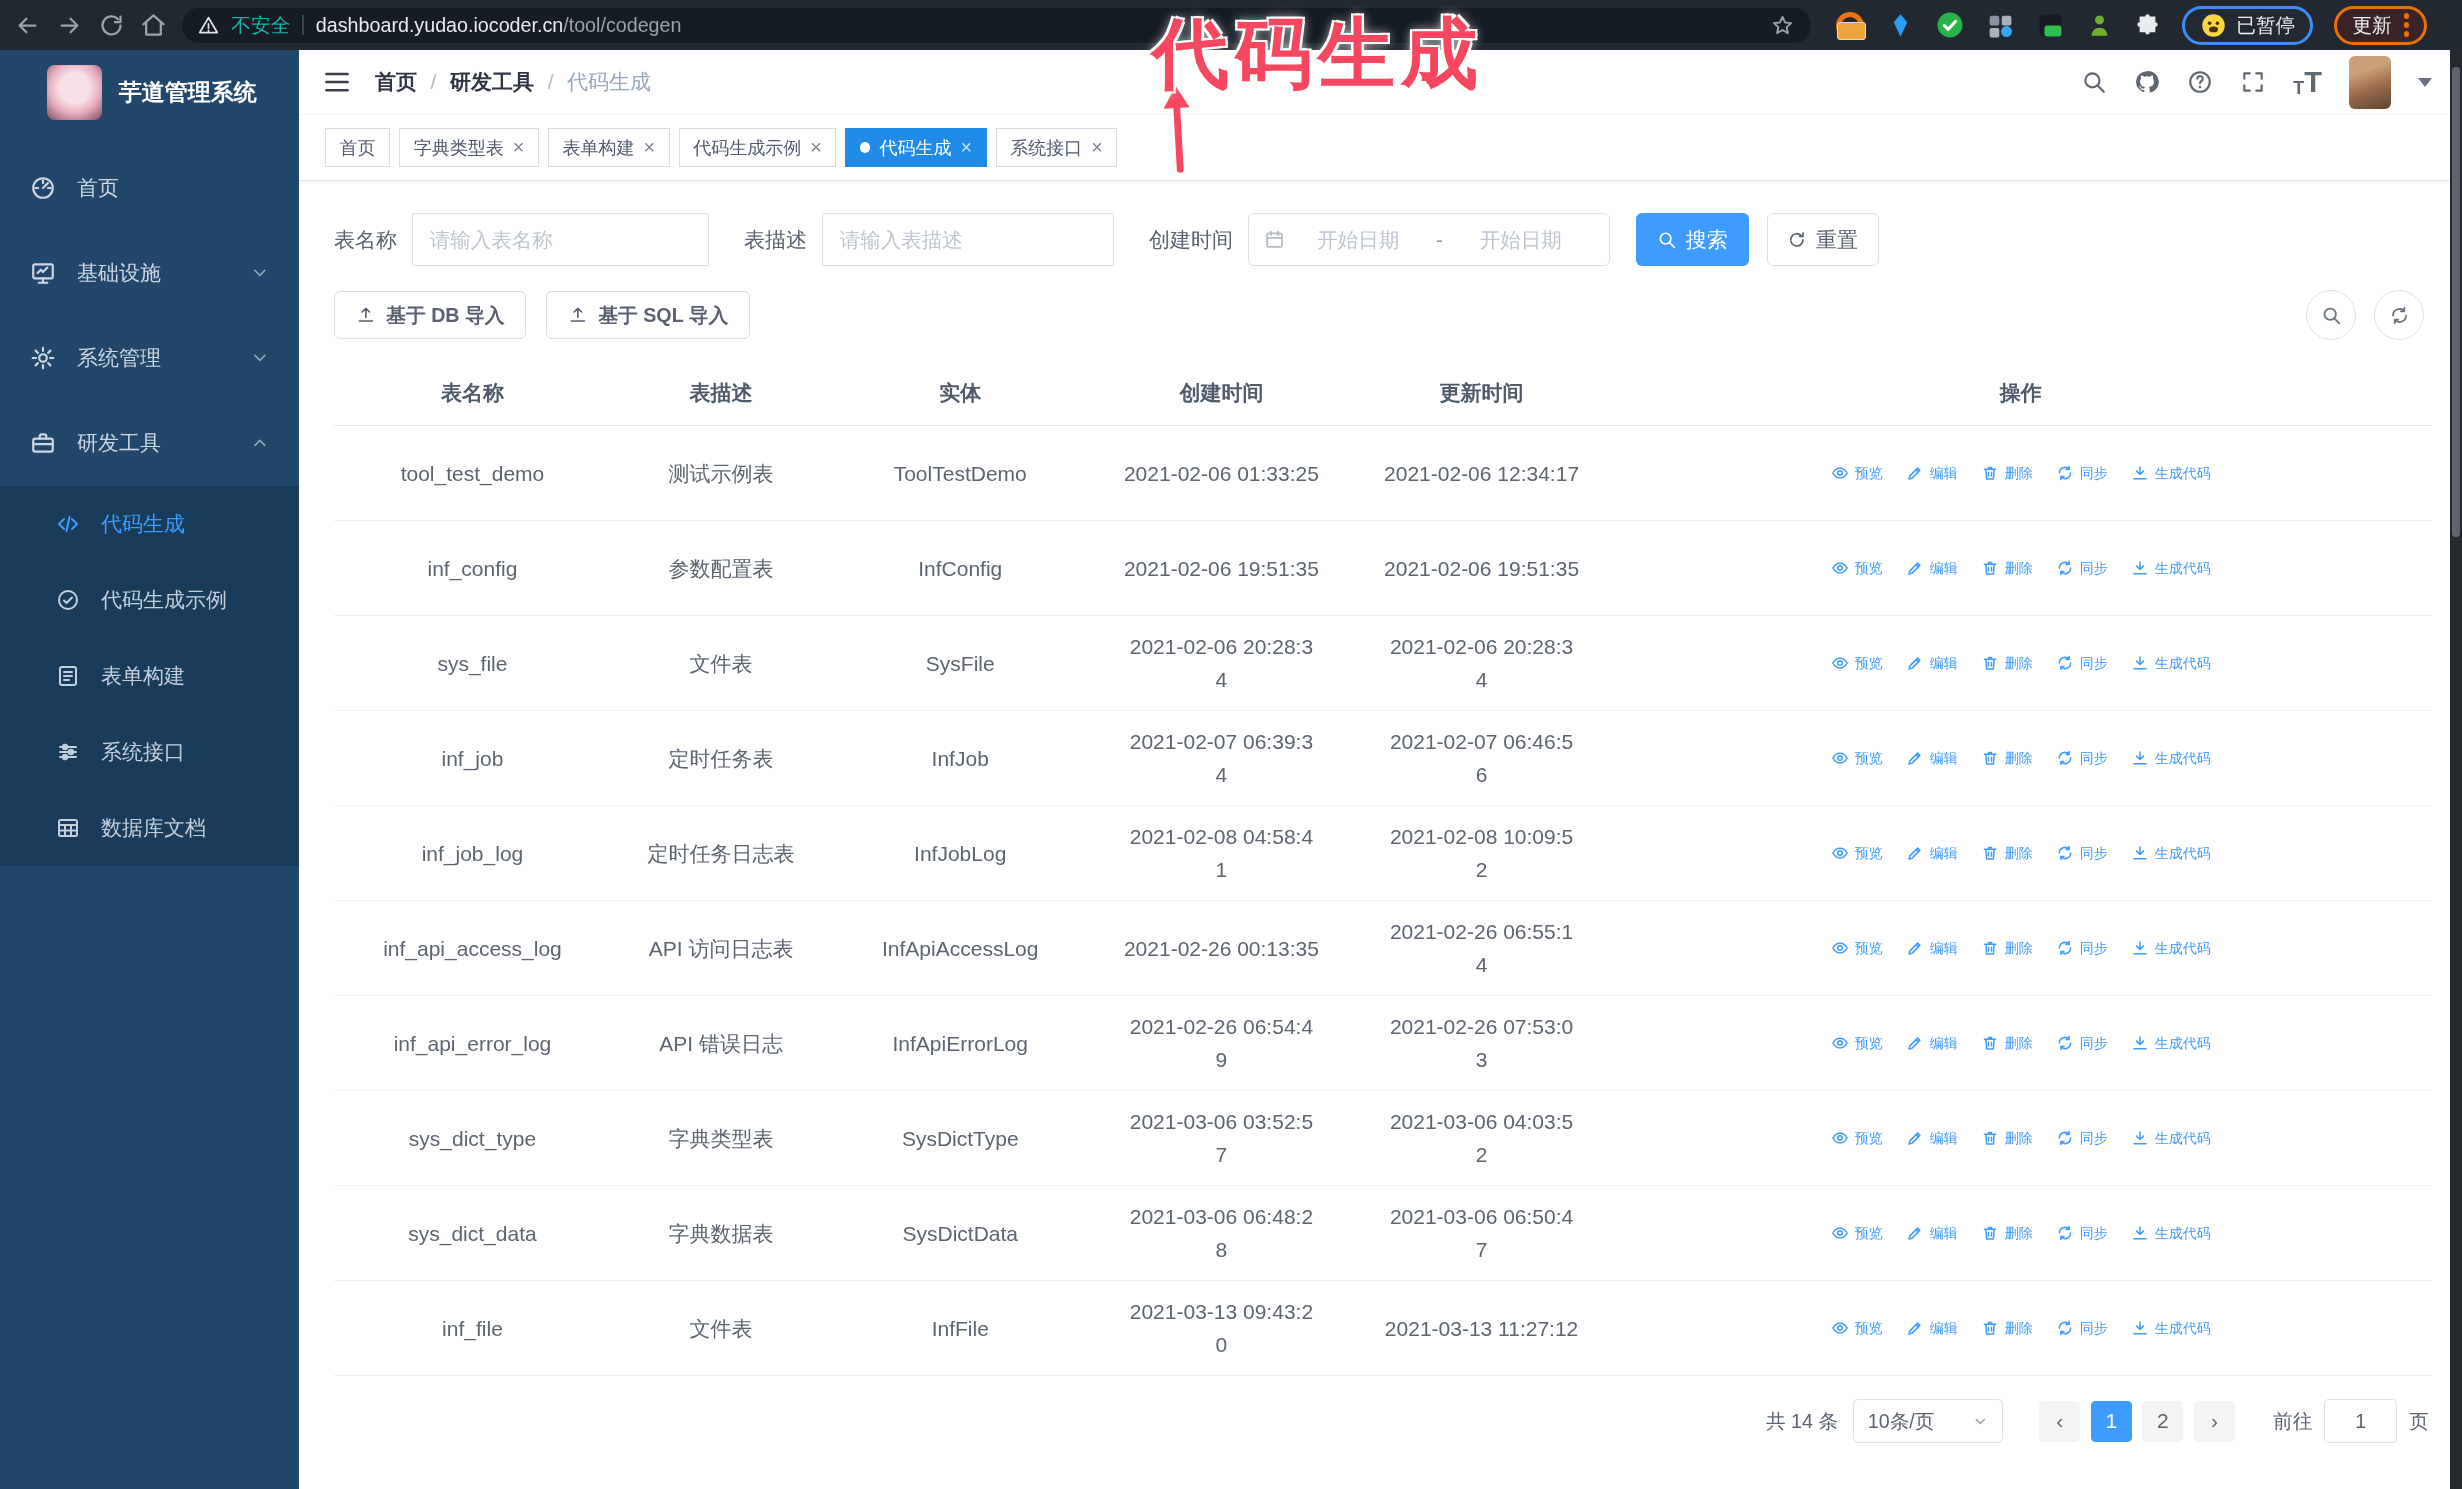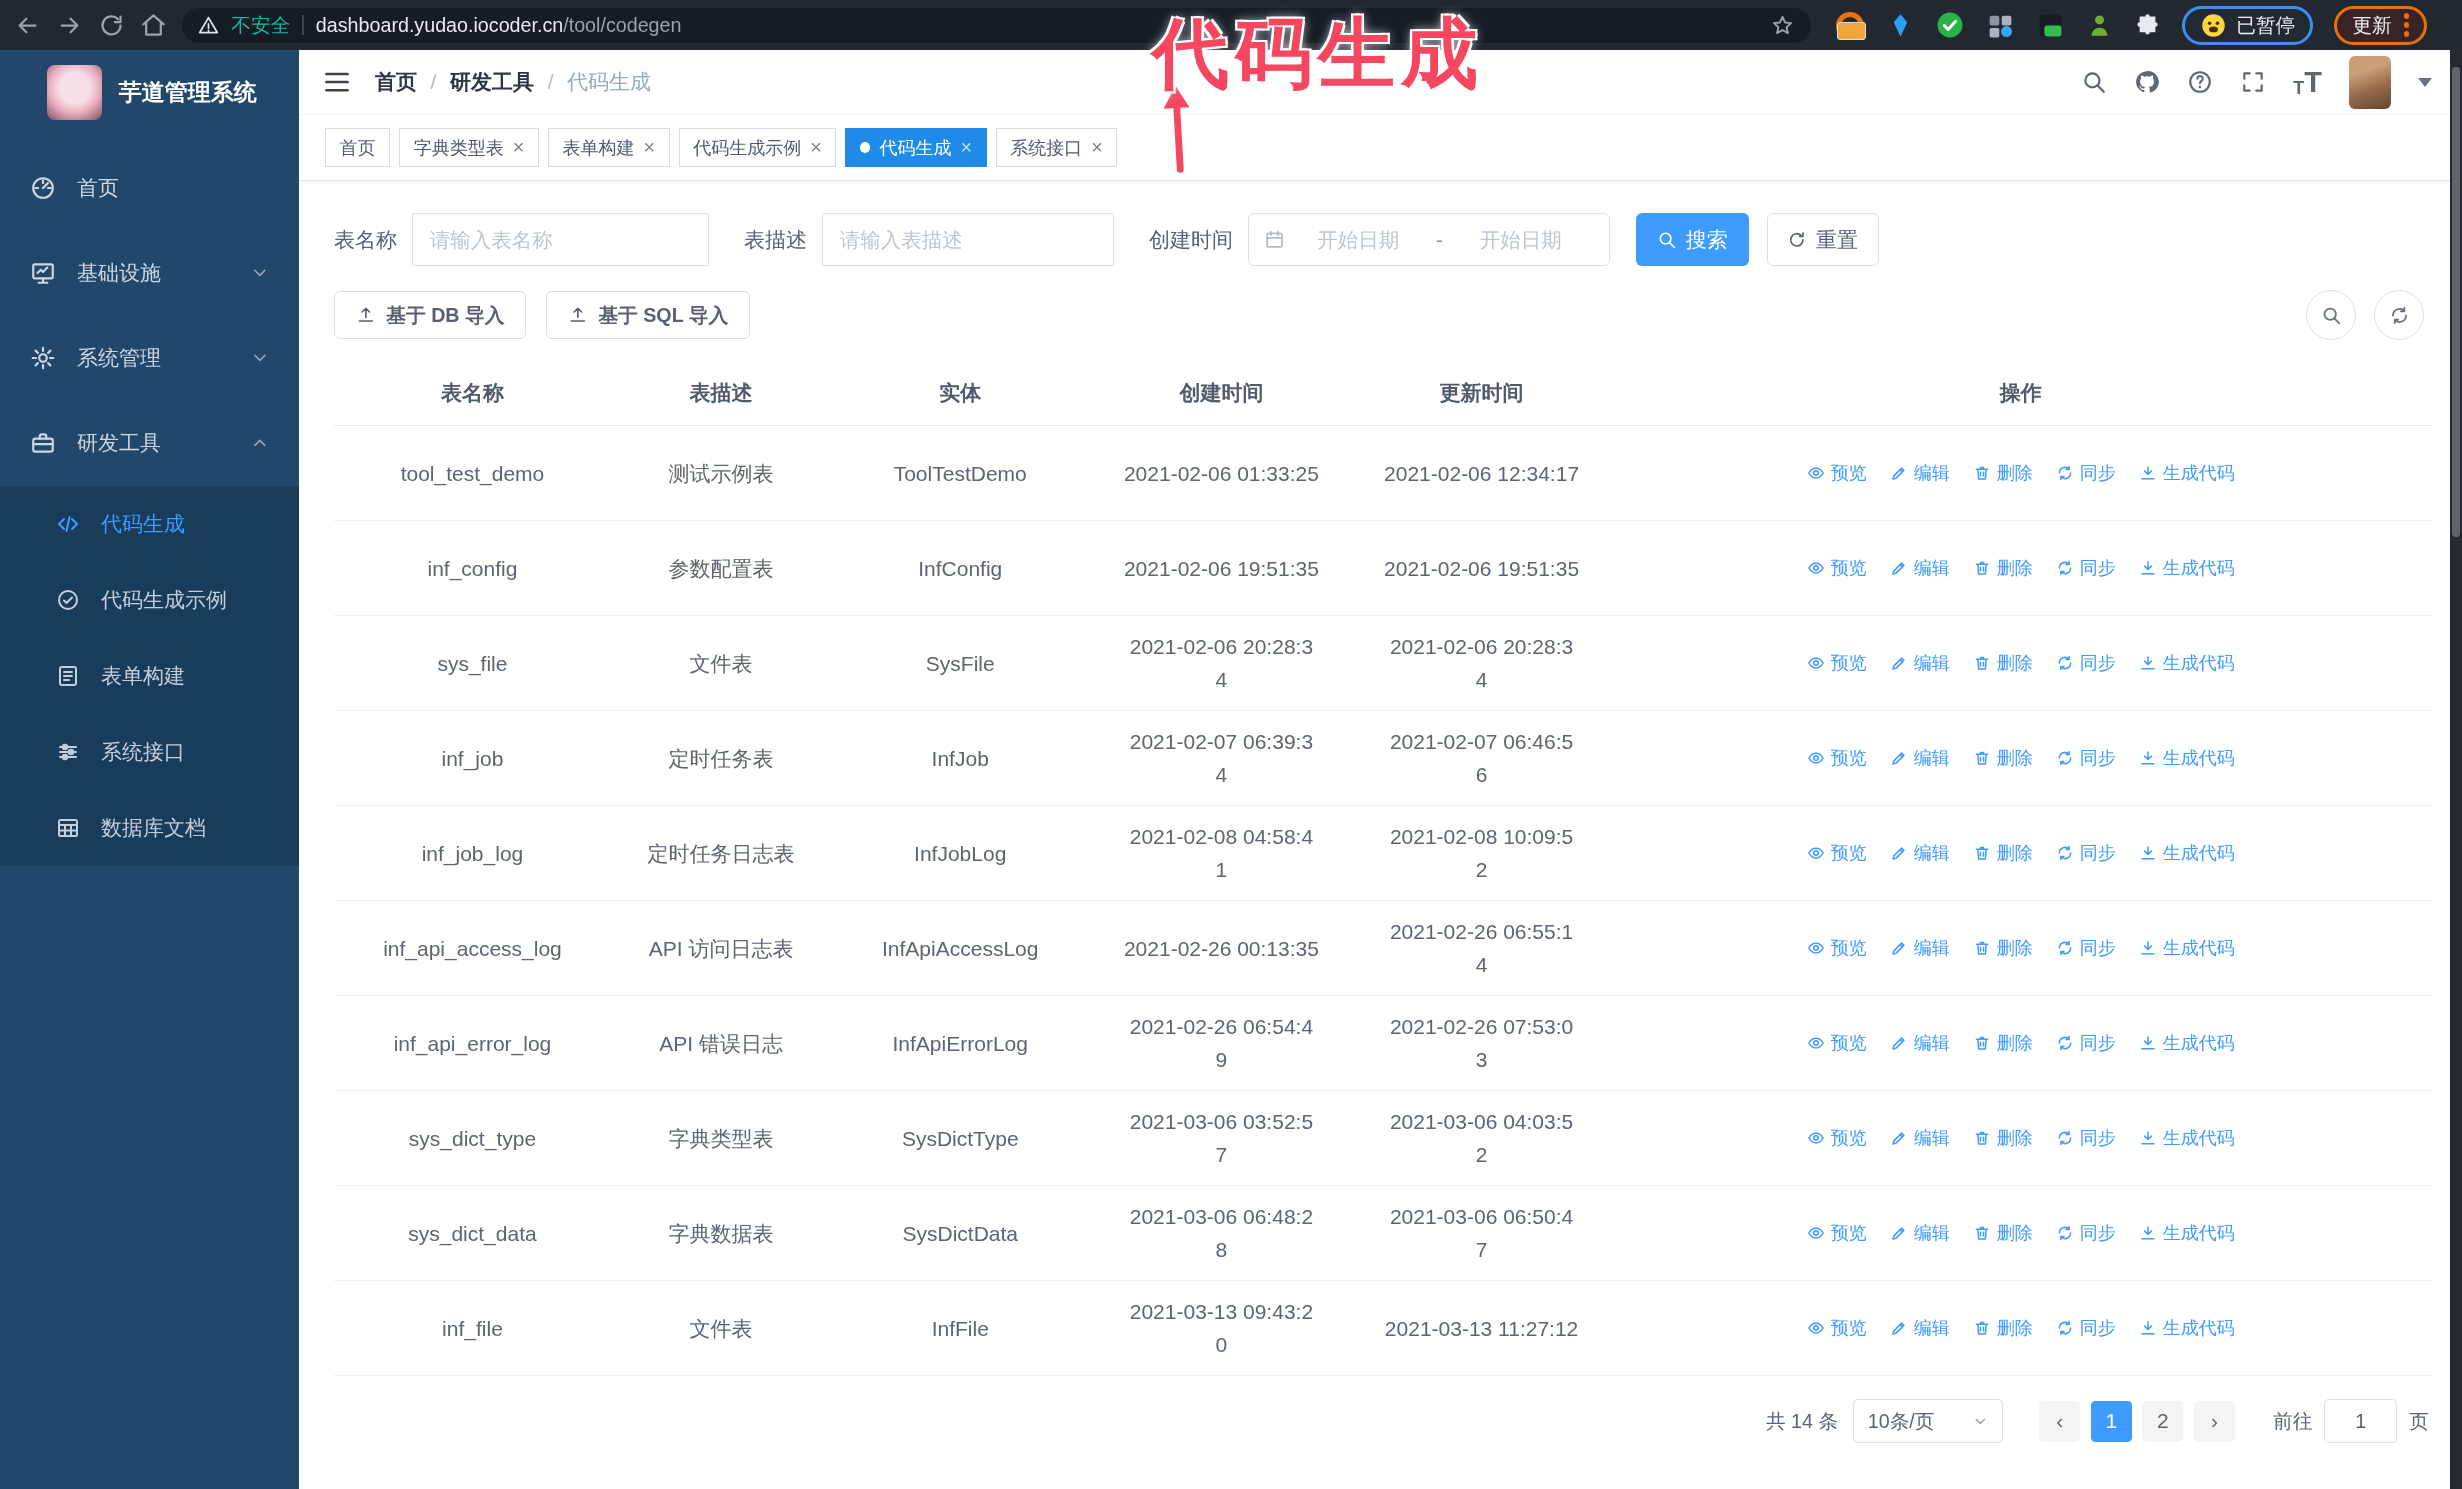--- a/index.html
+++ b/index.html
@@ -93,21 +93,21 @@
   .circle-btn{width:50px;height:50px;border-radius:50%;border:1.5px solid #dde1e8;background:#fff;color:#6a7280;display:flex;align-items:center;justify-content:center;cursor:pointer;box-sizing:border-box;}
   .circle-btn svg{width:21px;height:21px;}
 
   .table{margin-top:27px;}
   .t-head,.t-row{display:flex;width:100%;align-items:center;}
   .t-head{border-bottom:1.5px solid #e7eaf0;padding:12px 0 18px;color:#4f5a6b;font-weight:700;font-size:21px;}
   .t-row{border-bottom:1.5px solid #eceff4;min-height:94px;color:#5c6570;font-size:21px;line-height:33px;}
   .td{text-align:center;white-space:pre-line;box-sizing:border-box;padding:0 6px;}
   .c1{width:13.2%;}.c2{width:10.5%;}.c3{width:12.3%;}.c4{width:12.6%;}.c5{width:12.2%;}.c6{width:39.2%;}
   .ops{display:flex;justify-content:center;align-items:center;gap:23px;}
-  .op{color:#3e9bff;font-size:18px;display:flex;align-items:center;gap:6px;cursor:pointer;white-space:nowrap;}
+  .op{color:#3e9bff;font-size:14px;display:flex;align-items:center;gap:6px;cursor:pointer;white-space:nowrap;}
   .op svg{width:18px;height:18px;}
 
   .pager-row{display:flex;justify-content:flex-end;align-items:center;margin-top:23px;gap:15px;color:#5a6270;font-size:19.7px;padding-right:3px;}
   .psel{width:150px;height:44px;border:1.5px solid #dcdfe6;border-radius:4.5px;display:flex;align-items:center;padding:0 13.6px;box-sizing:border-box;cursor:pointer;}
   .psel .chev2{margin-left:auto;color:#9aa1ab;width:16.7px;height:16.7px;}
   .pager-group{display:flex;align-items:center;gap:10.6px;margin-left:21px;}
   .pbtn{min-width:41px;height:41px;background:#f4f4f5;border-radius:4.5px;display:flex;align-items:center;justify-content:center;color:#606266;font-size:21px;cursor:pointer;}
   .pbtn.active{background:#3e9bff;color:#fff;}
   .goto{display:flex;align-items:center;gap:12px;margin-left:23px;}
   .goto-input{width:73px;height:44px;border:1.5px solid #dcdfe6;border-radius:4.5px;text-align:center;font-size:19.7px;color:#5a6270;box-sizing:border-box;outline:none;font-family:inherit;}

